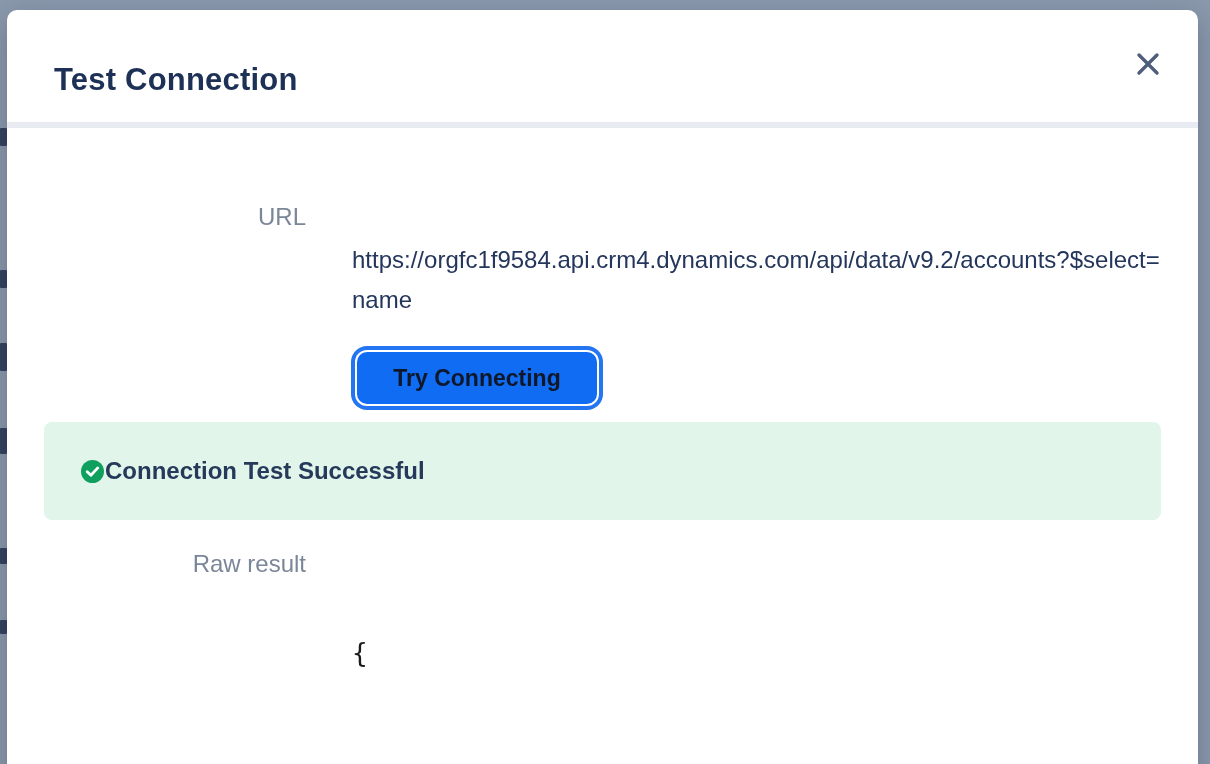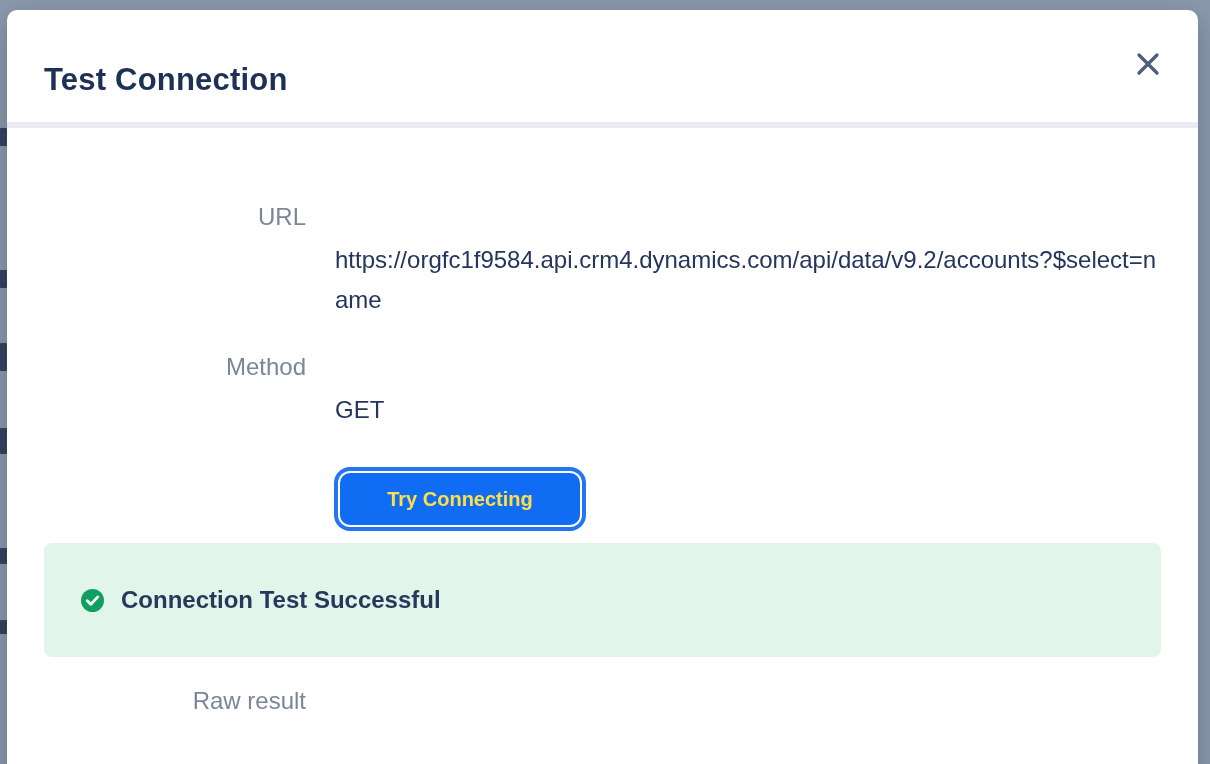--- a/index.html
+++ b/index.html
@@ -19,65 +19,66 @@
 
   .modal {
     position:absolute; left:7px; top:10px; width:1191px; height:920px;
     background:#ffffff; border-radius:10px 10px 0 0; overflow:hidden;
     box-shadow:0 8px 28px rgba(20,30,50,.28);
   }
   .modal-header {
     position:relative; height:112px;
     display:flex; align-items:flex-end;
     padding:16px 37px 24px 37px;
+    margin-left:10px;
   }
   .modal-title {
     font-size:31px; font-weight:700; color:#1d3156; letter-spacing:0.2px;
   }
   .close-btn {
     position:absolute; top:40px; right:36px; width:28px; height:28px;
     background:none; border:none; cursor:pointer; padding:0;
     display:flex; align-items:center; justify-content:center;
   }
   .header-divider { height:6px; background:#e9ebf2; border:none; }
 
   .modal-body { padding:69px 37px 0 37px; }
 
   .row {
-    display:grid; grid-template-columns:262px 1fr; column-gap:29px;
+    display:grid; grid-template-columns:262px 1fr; column-gap:46px;
     font-size:24px; line-height:40px;
   }
   .row-url      { margin-bottom:27px; }
   .row-method   { margin-bottom:38px; }
   .row-response { margin-bottom:30px; }
   .row-button   { margin-bottom:13px; }
   .row-raw      { }
 
   .field-label {
     text-align:right; color:#7b8699; font-weight:500;
   }
   .field-value {
     color:#24365c; word-break:break-all; max-width:826px;margin-top:43px;
   }
 
   .try-btn {
     grid-column:2; justify-self:start;
     width:240px; height:52px;
-    background:#106cf2; color:#fde047;
+    background:#106cf2; color:#0f172a;
     font-family:"Liberation Sans", sans-serif;
-    font-size:20px; font-weight:700;
+    font-size:23px; font-weight:700;
     border:none; border-radius:10px; cursor:pointer;
     box-shadow:0 0 0 2px #ffffff, 0 0 0 6px #2475f2;
     margin:5px 0 5px 5px;
   }
 
   .banner {
     background:#e2f5ea; border-radius:8px;
-    height:114px; margin-bottom:24px;
-    display:flex; align-items:center; gap:17px;
+    height:98px; margin-bottom:24px;
+    display:flex; align-items:center; gap:1px;
     padding-left:37px;
   }
   .banner-text { font-size:24px; font-weight:700; color:#25395a; }
   .check-icon { width:23px; height:23px; flex:0 0 23px; }
 
   .code-block {
     font-family:"DejaVu Sans Mono", monospace;
     font-size:26px; line-height:38px;
     white-space:pre; padding-top:14px;
     color:#1a1a1a;
@@ -110,24 +111,20 @@
 
   <hr class="header-divider">
 
   <div class="modal-body">
 
     <div class="row row-url">
       <div class="field-label">URL</div>
       <div class="field-value">https://orgfc1f9584.api.crm4.dynamics.com/api/data/v9.2/accounts?$select=name</div>
     </div>
 
-    <div class="row row-method">
-      <div class="field-label">Method</div>
-      <div class="field-value">GET</div>
-    </div>
 
 
     <div class="row row-button">
       <button class="try-btn">Try Connecting</button>
     </div>
 
     <div class="banner">
       <span class="check-icon" style="display:flex;">
         <svg width="23" height="23" viewBox="0 0 23 23">
           <circle cx="11.5" cy="11.5" r="11.5" fill="#0fa05f"></circle>

